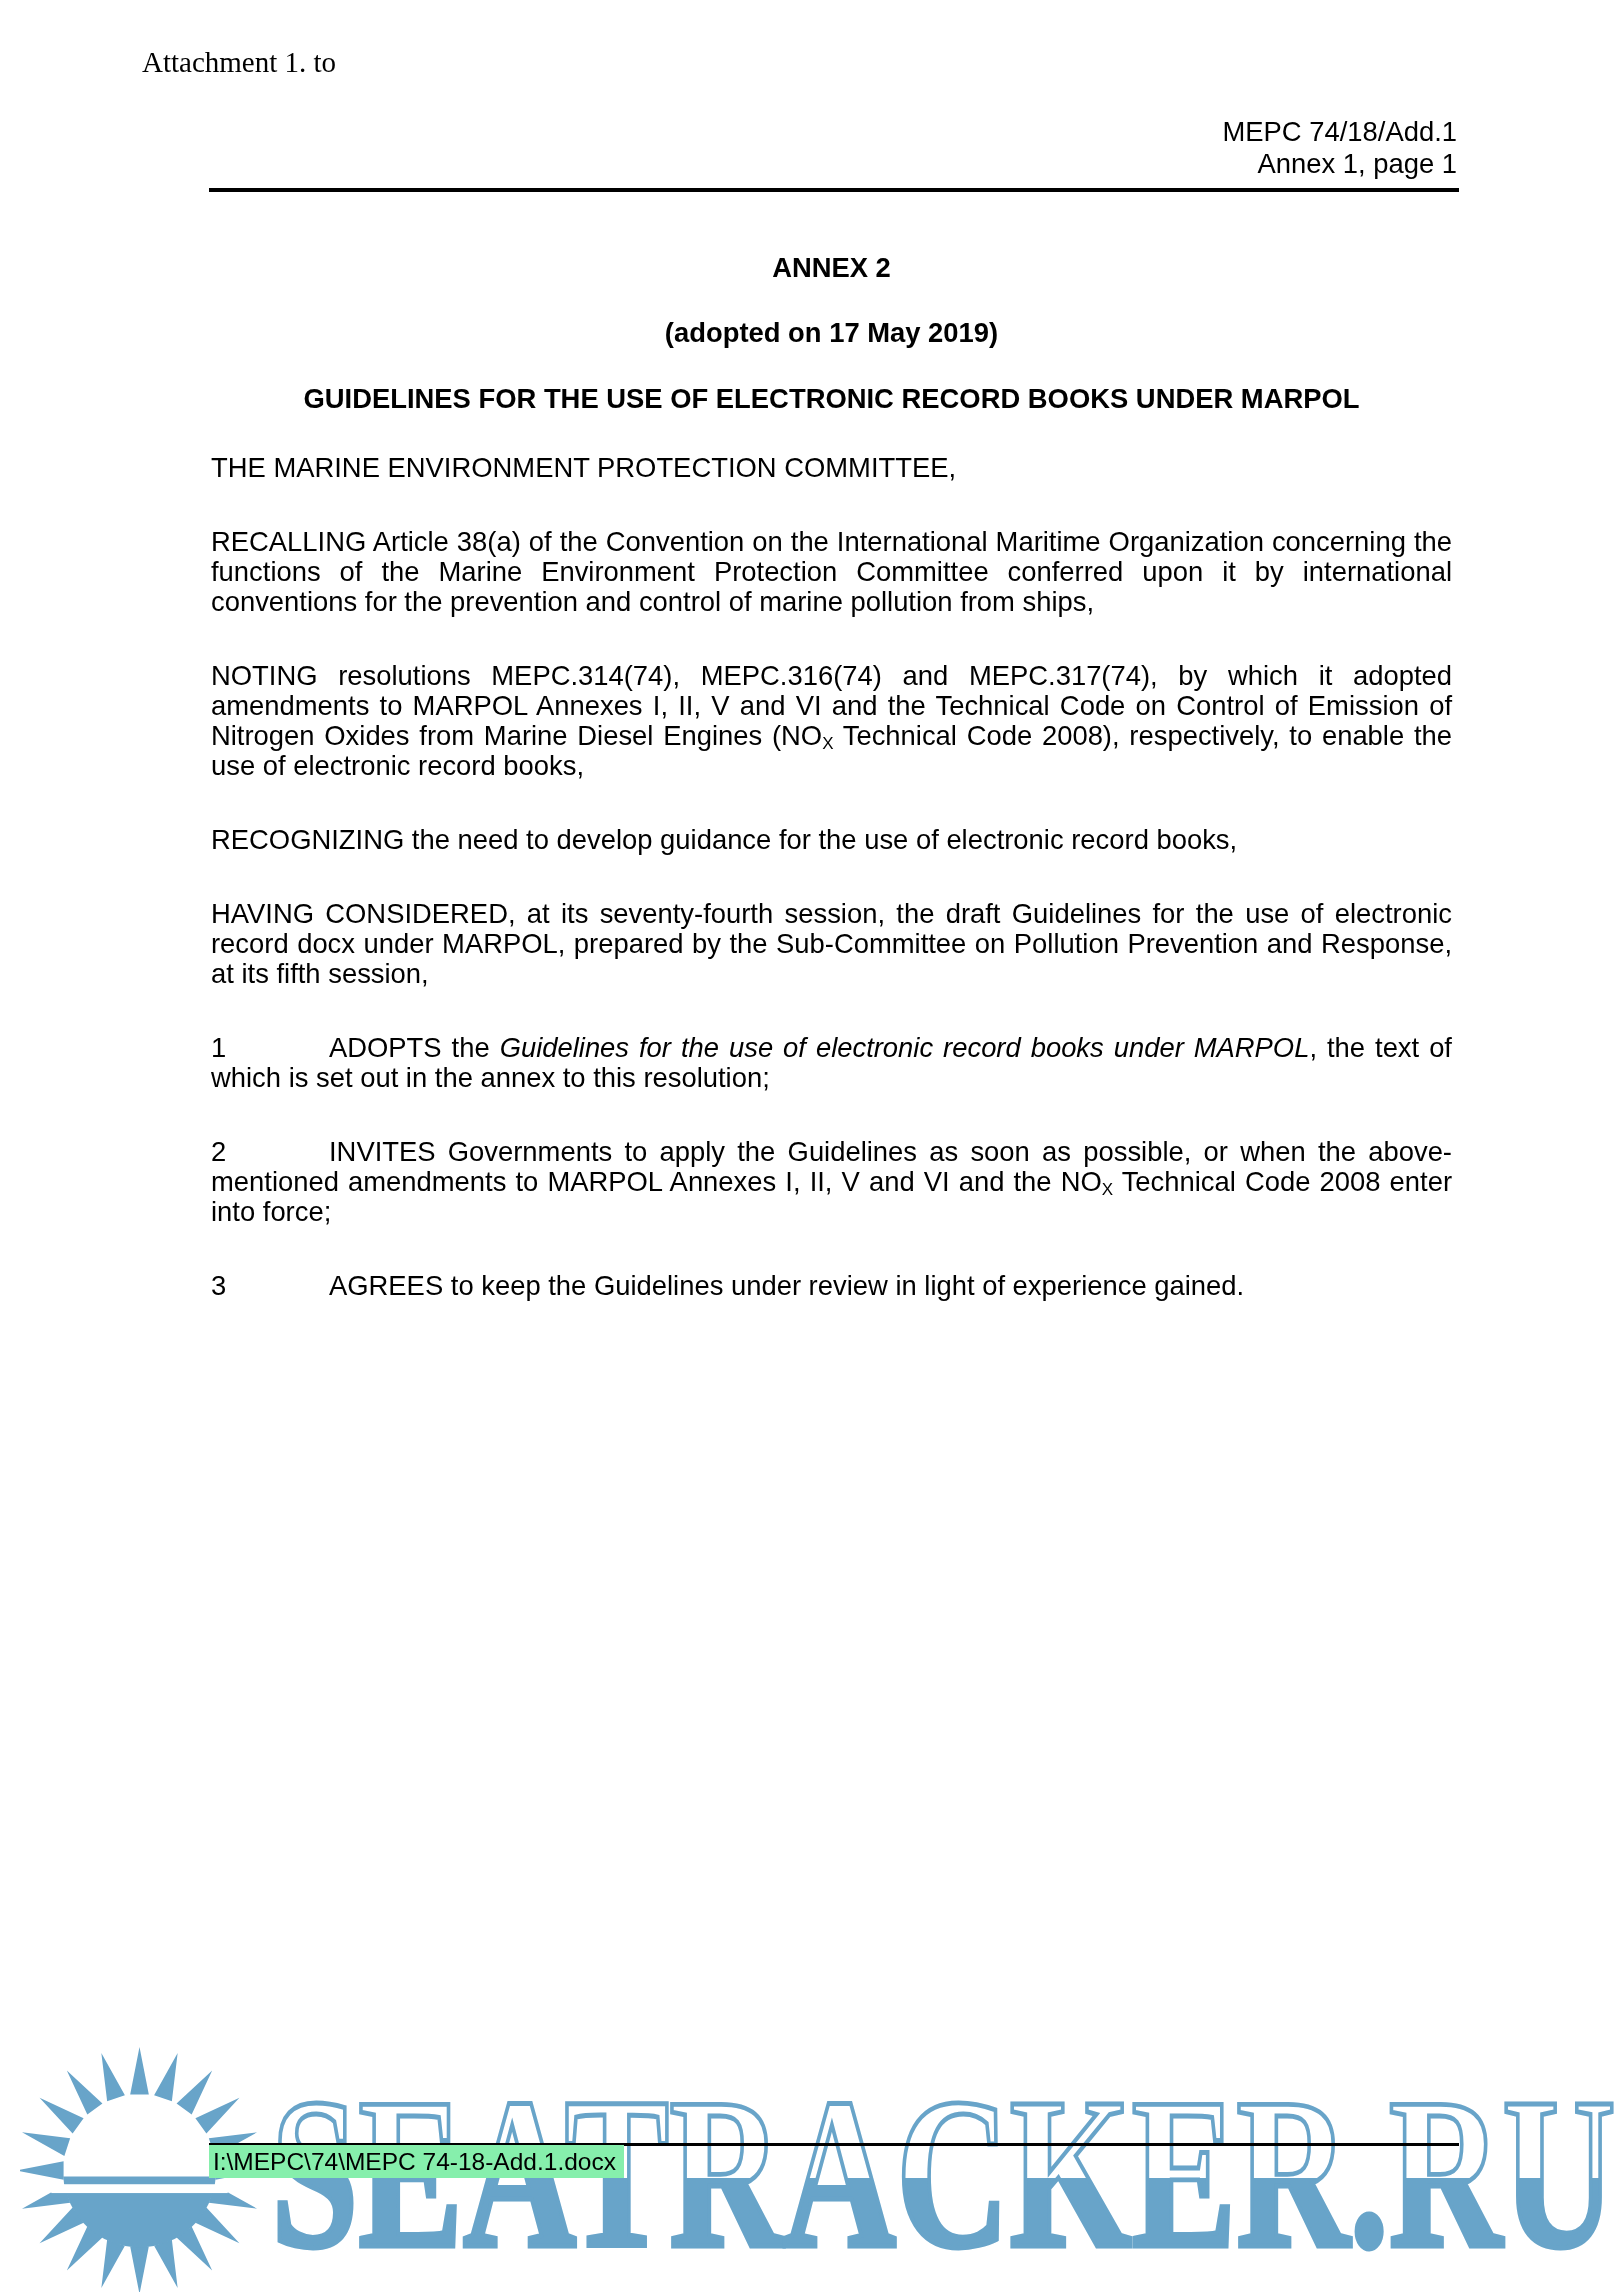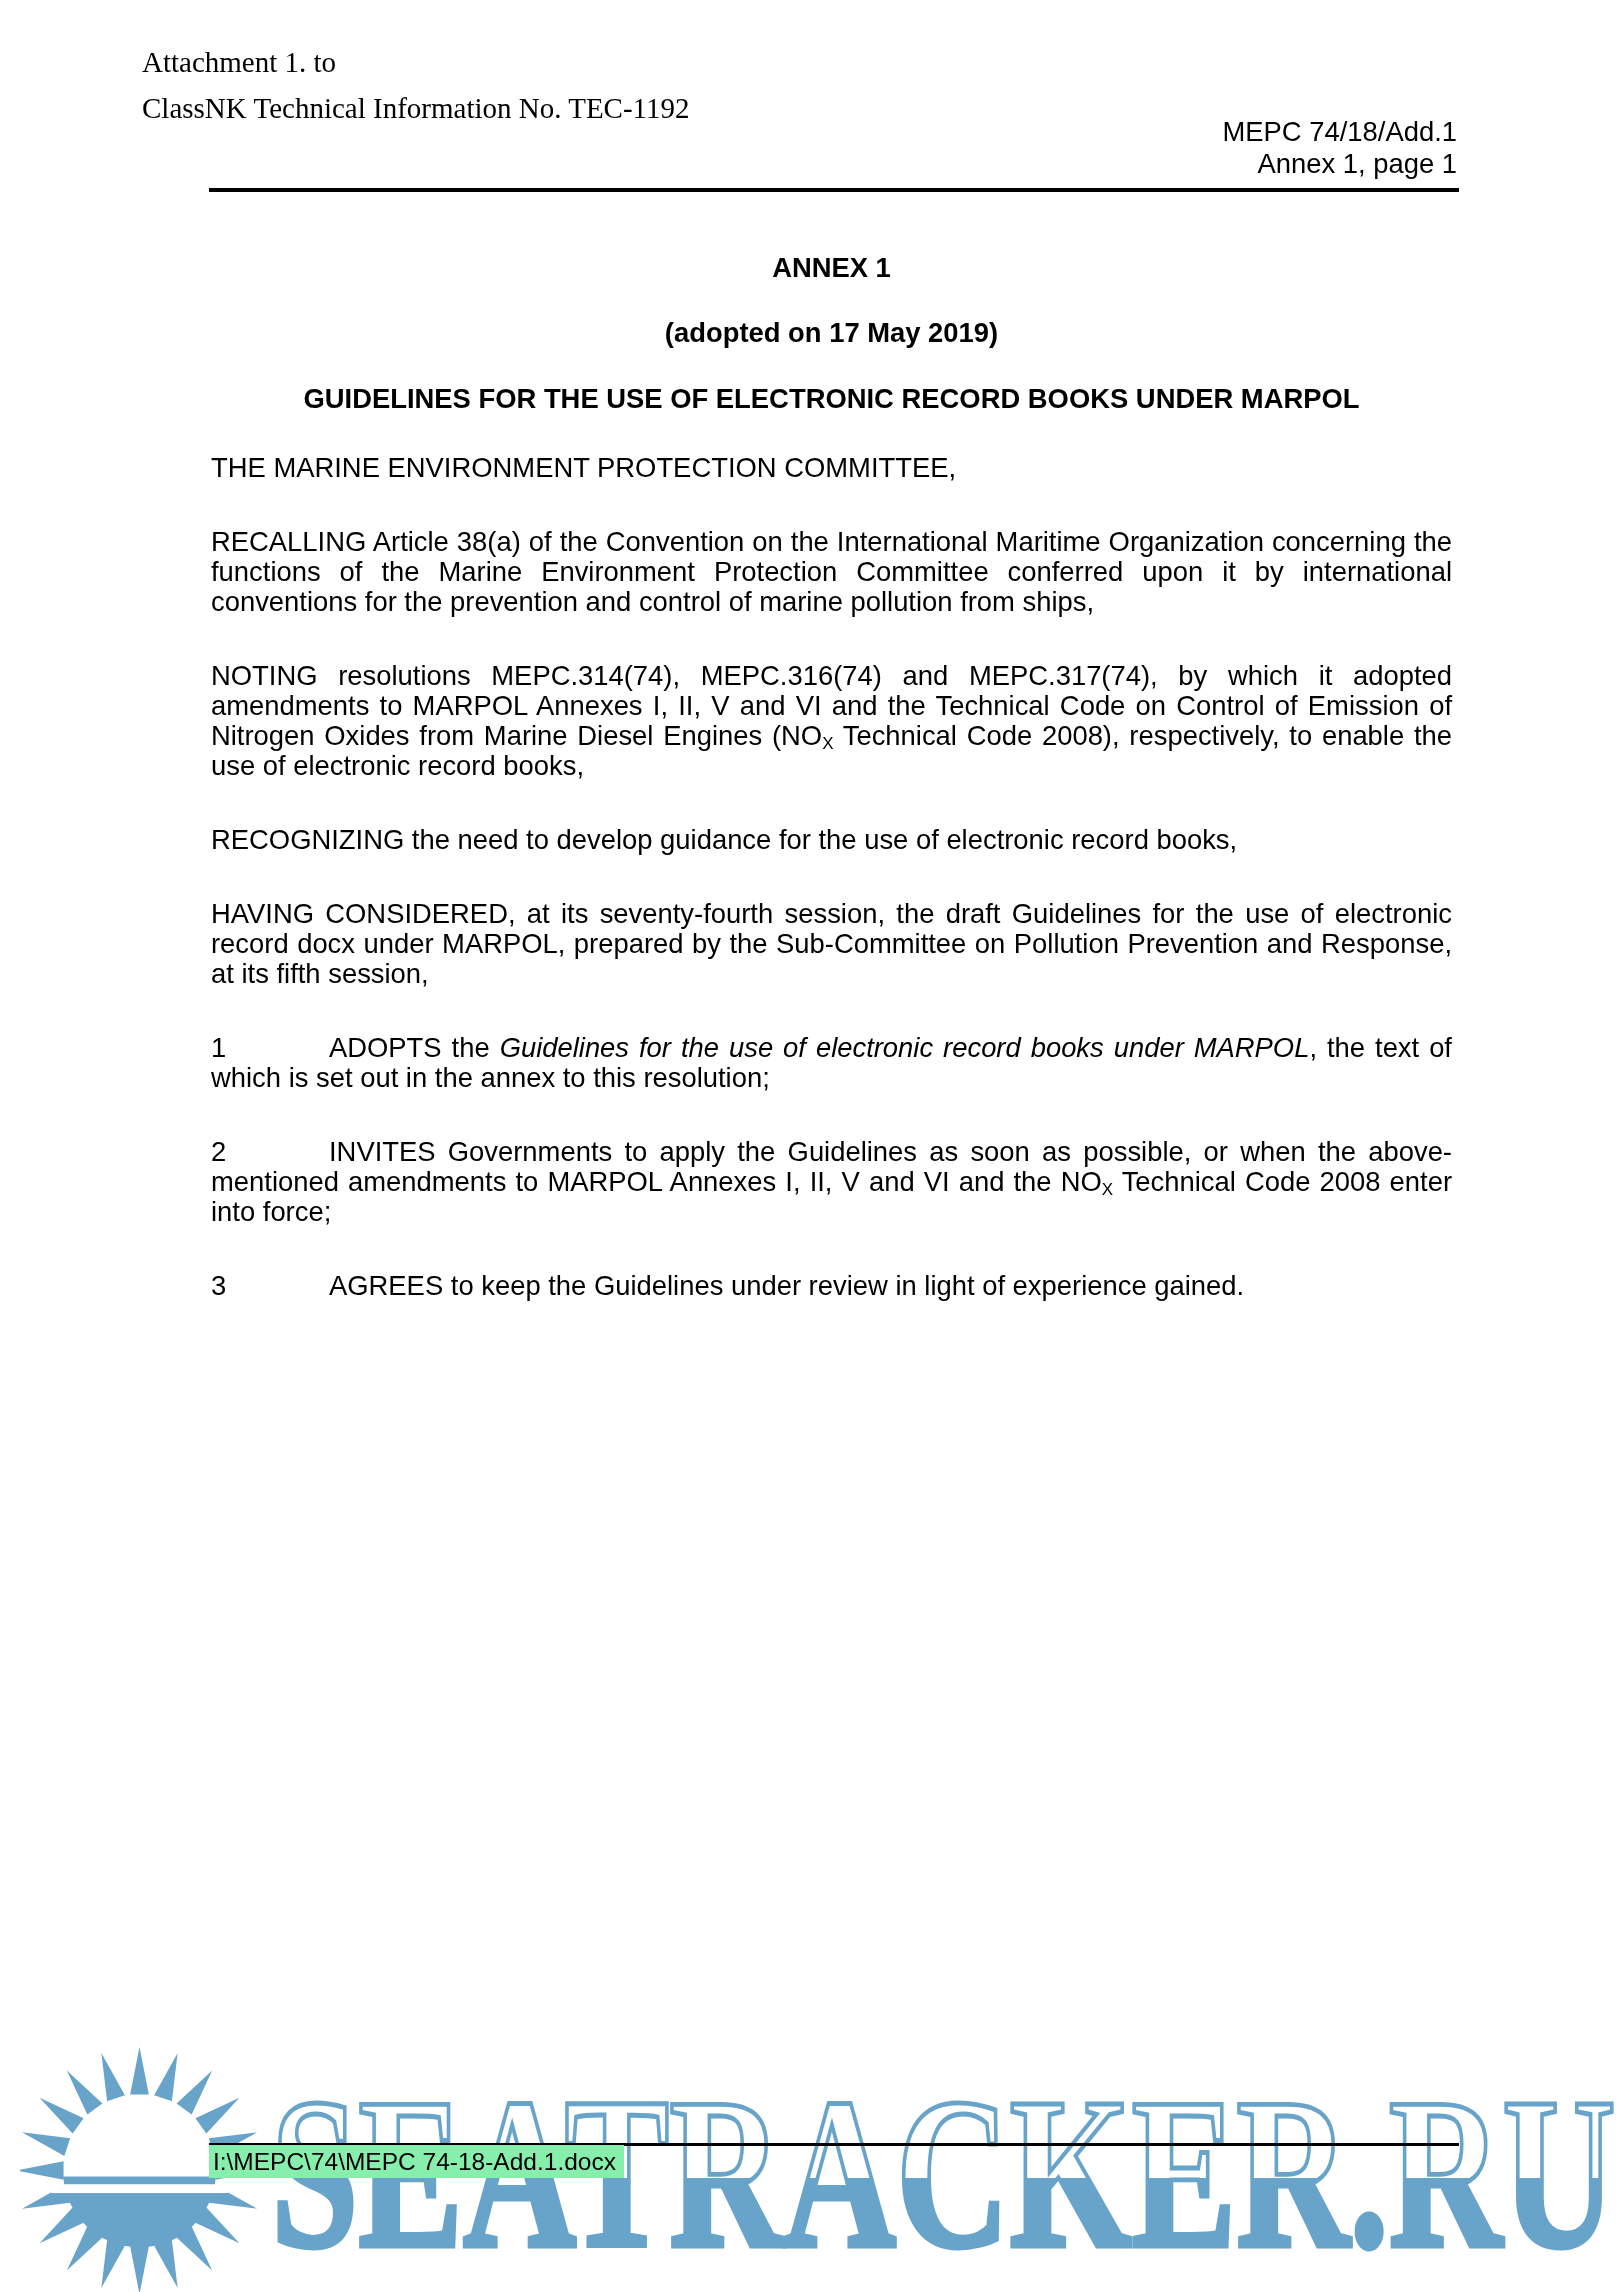--- a/index.html
+++ b/index.html
@@ -45,32 +45,31 @@
   }
   .sun { position:absolute; left:-7.8px; top:2043px; width:255px; height:255px; z-index:1; }
 </style>
 </head>
 <body>
 
 <div class="page">
 
   <div class="att-header">
     <div>Attachment 1. to</div>
-    <div>ClassNK Technical Information No. TEC-1192</div>
   </div>
 
   <div class="doc-ref">
     <div>MEPC 74/18/Add.1</div>
     <div>Annex 1, page 1</div>
   </div>
 
   <div class="rule top-rule"></div>
 
   <div class="content">
-    <div class="tc mb-annex">ANNEX 1</div>
+    <div class="tc mb-annex">ANNEX 2</div>
     <div class="tc mb-adopted">(adopted on 17 May 2019)</div>
     <div class="tc mb-guidelines">GUIDELINES FOR THE USE OF ELECTRONIC RECORD BOOKS UNDER MARPOL</div>
 
     <p><span>THE MARINE ENVIRONMENT PROTECTION COMMITTEE,</span></p>
     <p><span>RECALLING Article 38(a) of the Convention on the International Maritime Organization concerning the functions of the Marine Environment Protection Committee conferred upon it by international conventions for the prevention and control of marine pollution from ships,</span></p>
     <p><span>NOTING resolutions MEPC.314(74), MEPC.316(74) and MEPC.317(74), by which it adopted amendments to MARPOL Annexes I, II, V and VI and the Technical Code on Control of Emission of Nitrogen Oxides from Marine Diesel Engines (NO</span><sub>X</sub><span> Technical Code 2008), respectively, to enable the use of electronic record books,</span></p>
     <p><span>RECOGNIZING the need to develop guidance for the use of electronic record books,</span></p>
     <p><span>HAVING CONSIDERED, at its seventy-fourth session, the draft Guidelines for the use of electronic record docx under MARPOL, prepared by the Sub-Committee on Pollution Prevention and Response, at its fifth session,</span></p>
     <p><span class="tab">1</span><span>ADOPTS the </span><i>Guidelines for the use of electronic record books under MARPOL</i><span>, the text of which is set out in the annex to this resolution;</span></p>
     <p><span class="tab">2</span><span>INVITES Governments to apply the Guidelines as soon as possible, or when the above-mentioned amendments to MARPOL Annexes I, II, V and VI and the NO</span><sub>X</sub><span> Technical Code 2008 enter into force;</span></p>

